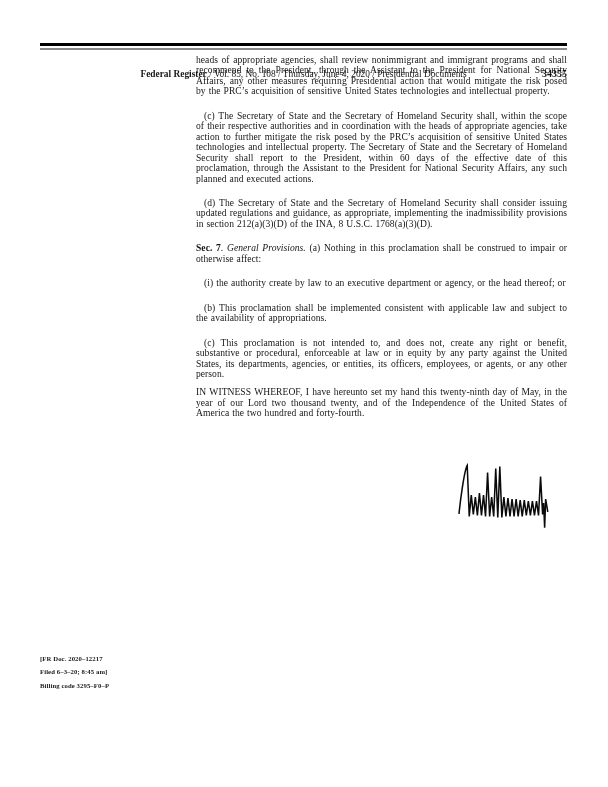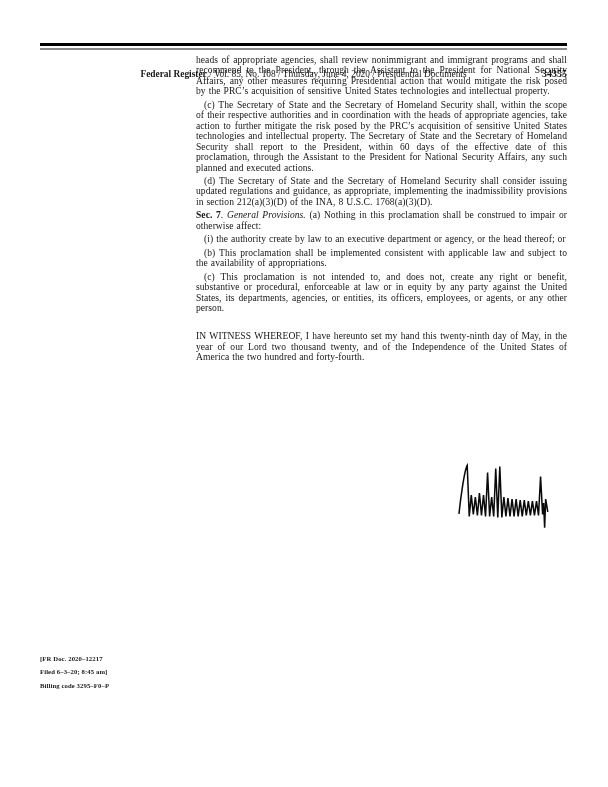--- a/index.html
+++ b/index.html
@@ -63,22 +63,22 @@
     left: 196px;
     top: 55px;
     width: 371px;
     font-size: 9.55px;
     line-height: 10.45px;
     text-align: justify;
     word-spacing: 0.6px;
     letter-spacing: 0.05px;
   }
   .body-column p { margin: 0; font-family: Liberation Serif, serif; }
-  .body-column p.gap { margin-top: 3px; }
-  .body-column p.gap-sm { margin-top: 18px; }
+  .body-column p.gap { margin-top: 14px; }
+  .body-column p.gap-sm { margin-top: 8px; }
   .body-column p.ind { text-indent: 8px; }
   
   .signature-wrap {
     position: absolute;
     left: 456px;
     top: 458px;
     width: 108px;
     height: 74px;
   }
   .signature-wrap svg { display: block; width: 100%; height: 100%; }

